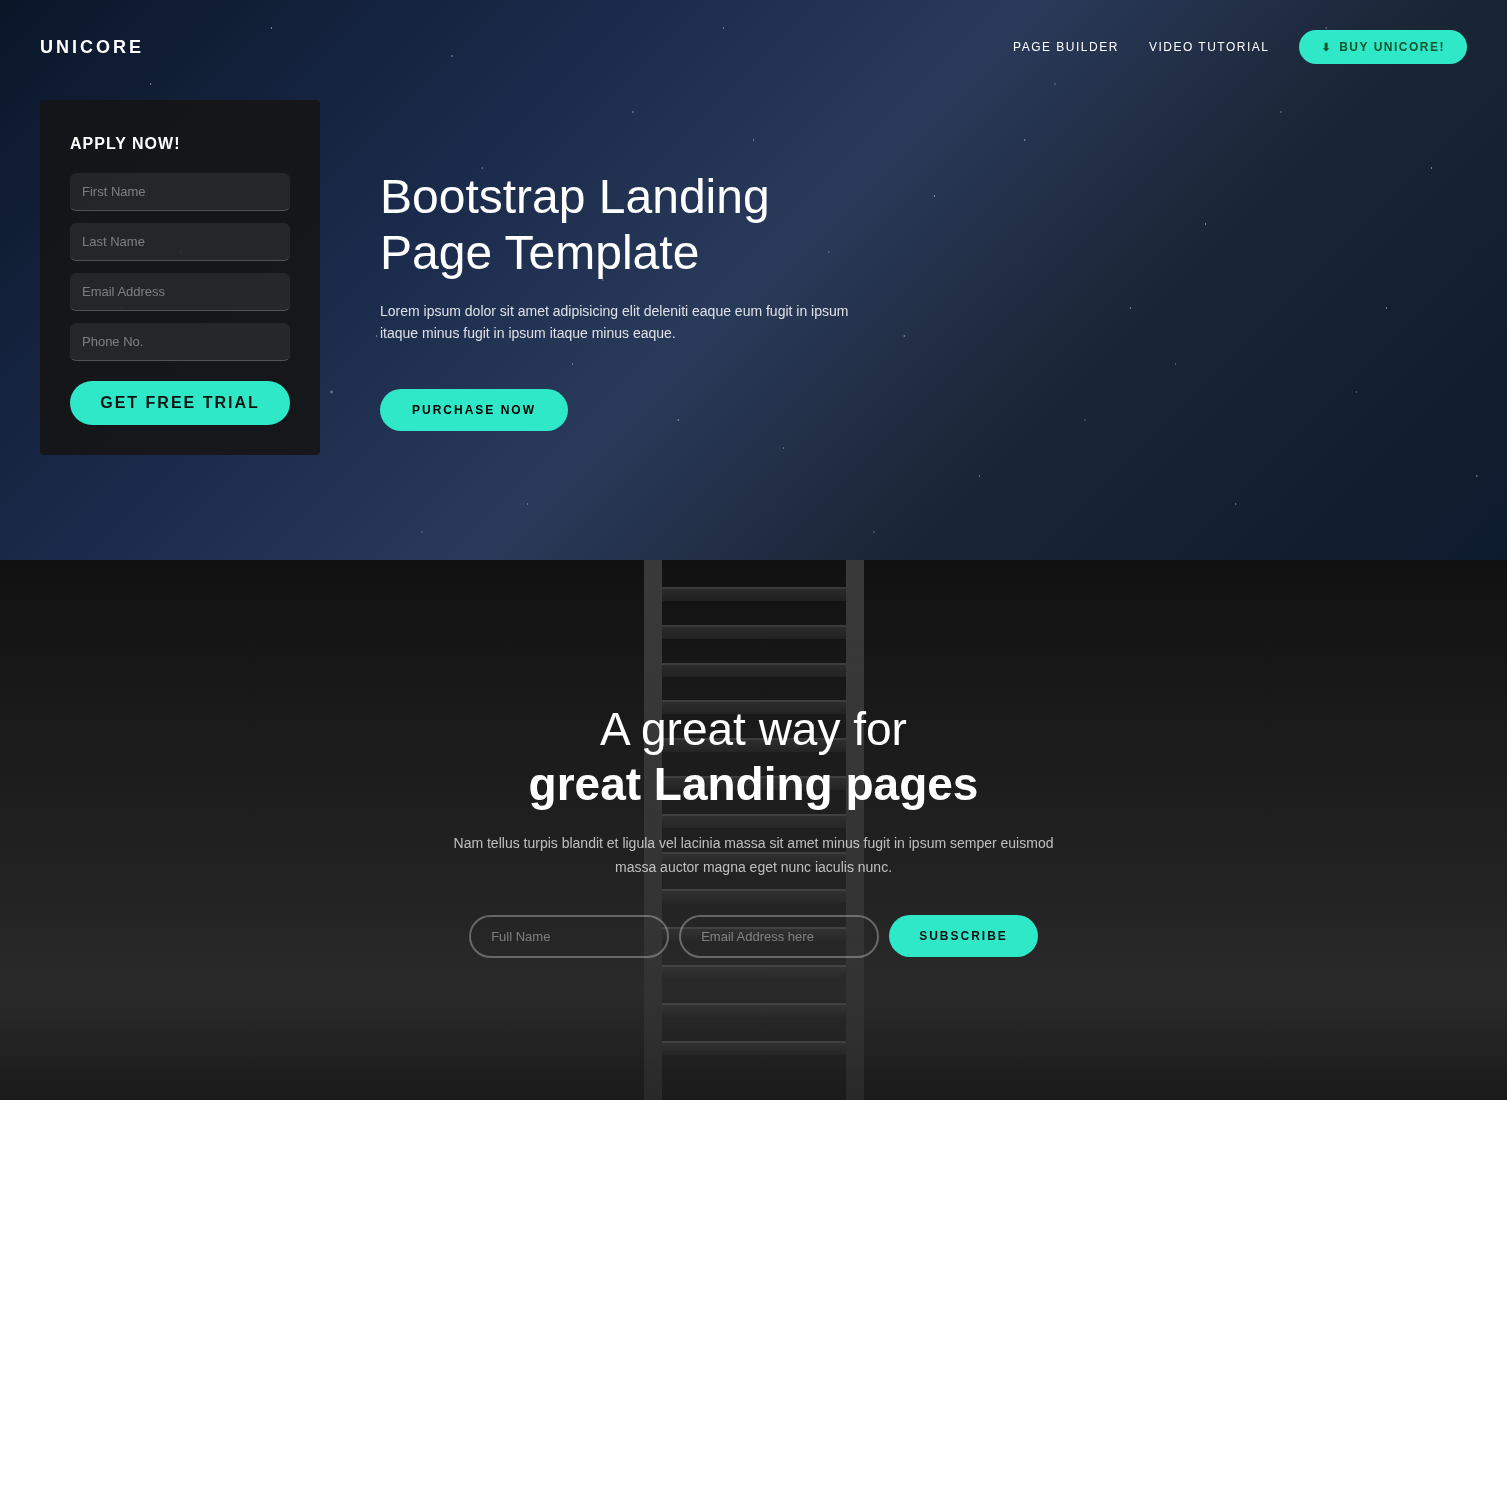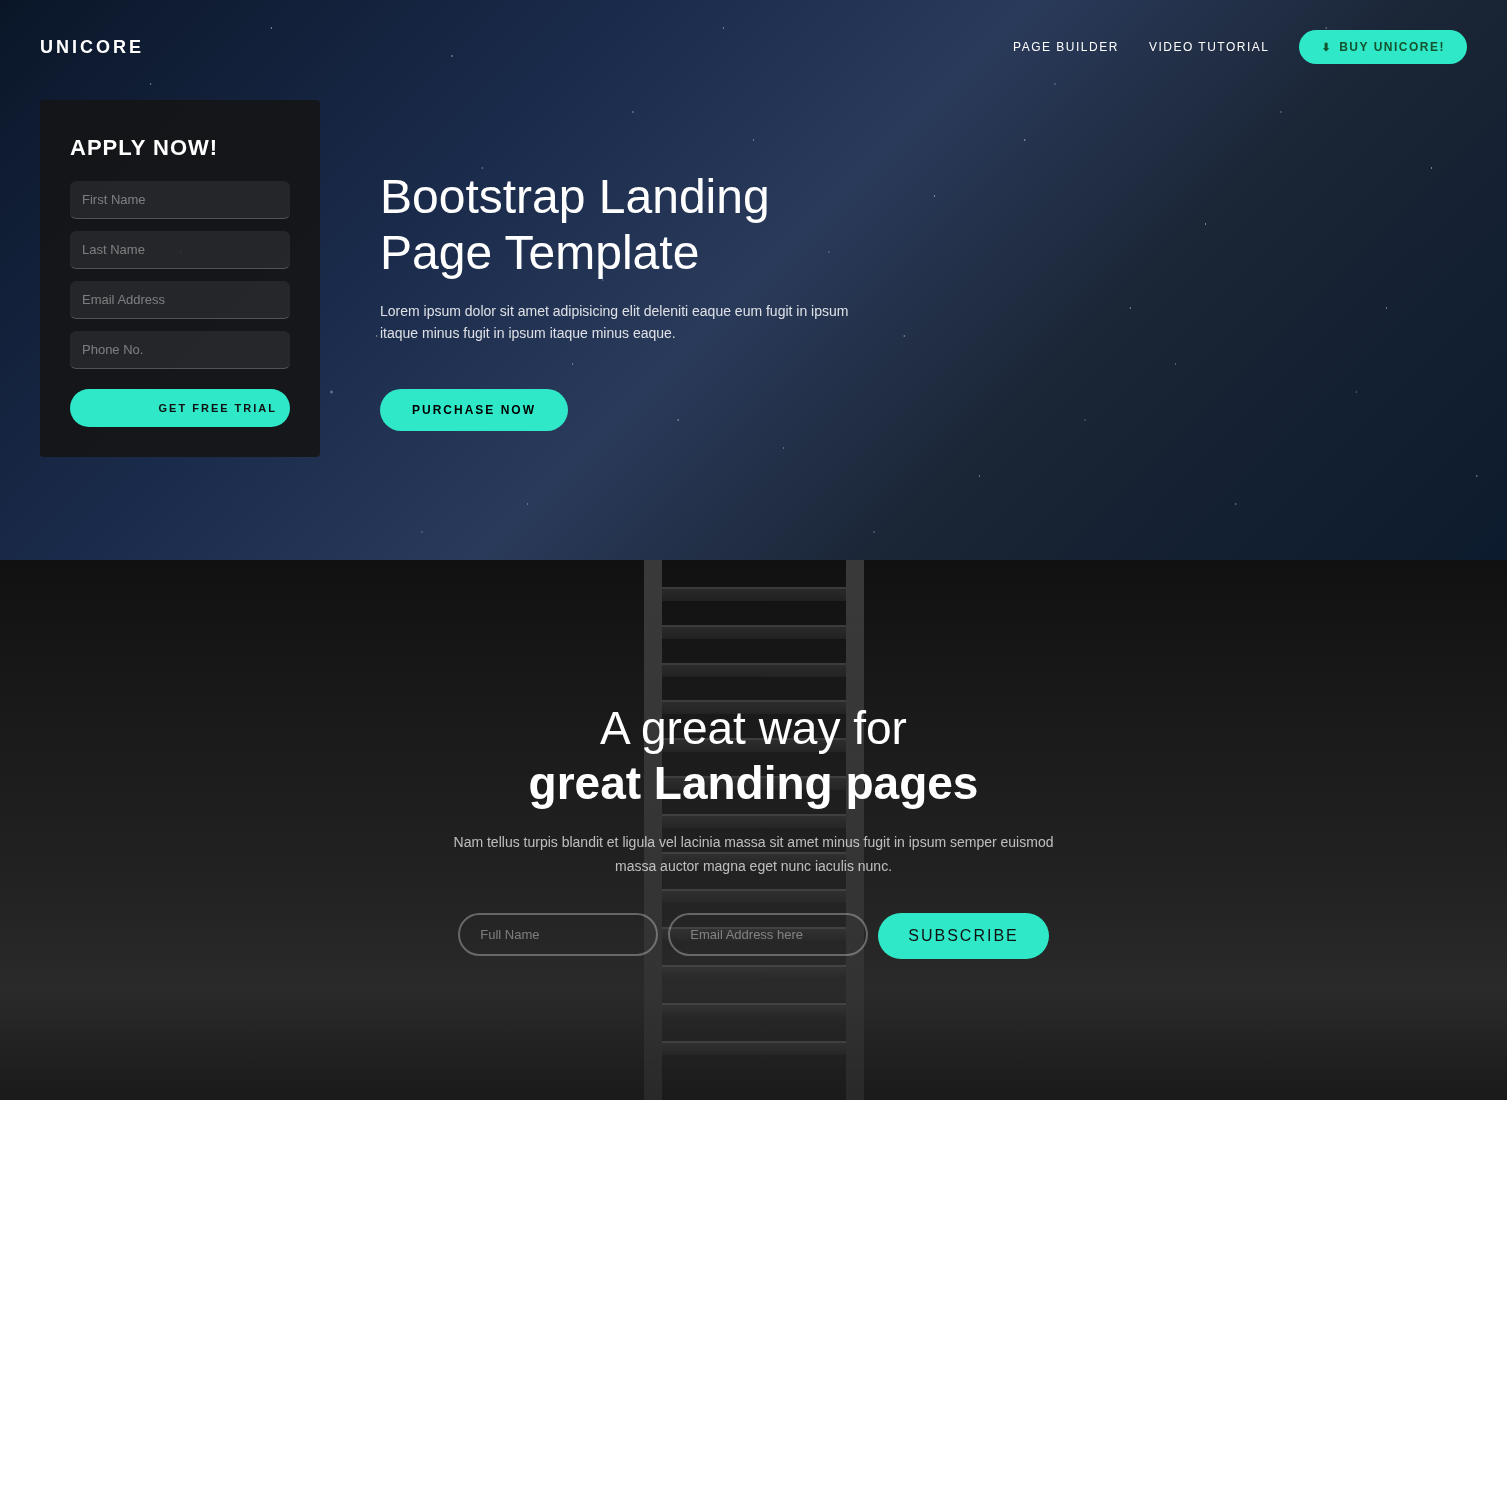--- a/index.html
+++ b/index.html
@@ -123,21 +123,21 @@
       border-radius: 4px;
       padding: 35px 30px 30px;
       width: 280px;
       min-width: 280px;
       margin-top: 30px;
       align-self: flex-start;
       margin-top: 100px;
     }
     .apply-title {
       color: white;
-      font-size: 22px;
+      font-size: 16px;
       font-weight: 800;
       letter-spacing: 1px;
       text-transform: uppercase;
       margin-bottom: 20px;
     }
     .apply-input {
       width: 100%;
       background: rgba(255,255,255,0.07);
       border: none;
       border-bottom: 1px solid rgba(255,255,255,0.2);
@@ -148,28 +148,27 @@
       outline: none;
       border-radius: 6px;
     }
     .apply-input::placeholder { color: rgba(255,255,255,0.4); }
     .apply-btn {
       width: 100%;
       background: #2ee8c8;
       color: #111;
       border: none;
       padding: 13px;
-      font-size: 11px;
+      font-size: 16px;
       font-weight: 700;
       letter-spacing: 2px;
       text-transform: uppercase;
       border-radius: 25px;
       cursor: pointer;
       margin-top: 8px;
-      text-align: right;
     }
 
     
     .hero-text {
       color: white;
       max-width: 500px;
     }
     .hero-heading {
       font-size: 48px;
       font-weight: 400;
@@ -287,22 +286,22 @@
       outline: none;
       width: 200px;
     }
     .subscribe-input::placeholder { color: rgba(255,255,255,0.4); }
     .subscribe-btn {
       background: #2ee8c8;
       color: #111;
       border: none;
       padding: 14px 30px;
       border-radius: 25px;
-      font-size: 16px;
-      font-weight: 400;
+      font-size: 12px;
+      font-weight: 700;
       letter-spacing: 2px;
       text-transform: uppercase;
       cursor: pointer;
     }
   </style>
 </head>
 <body>
 
 <nav class="navbar">
   <div class="navbar-brand">UNICORE</div>

